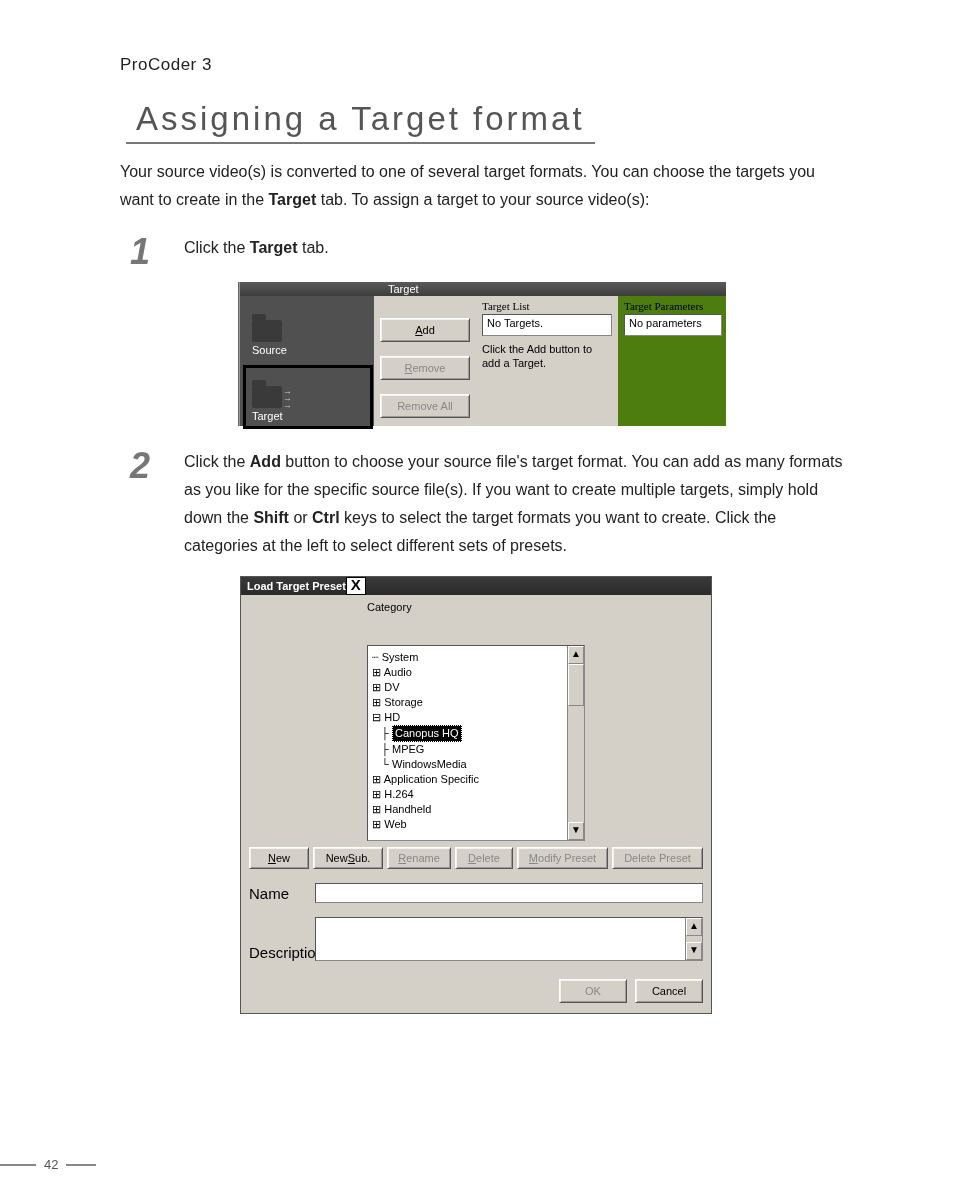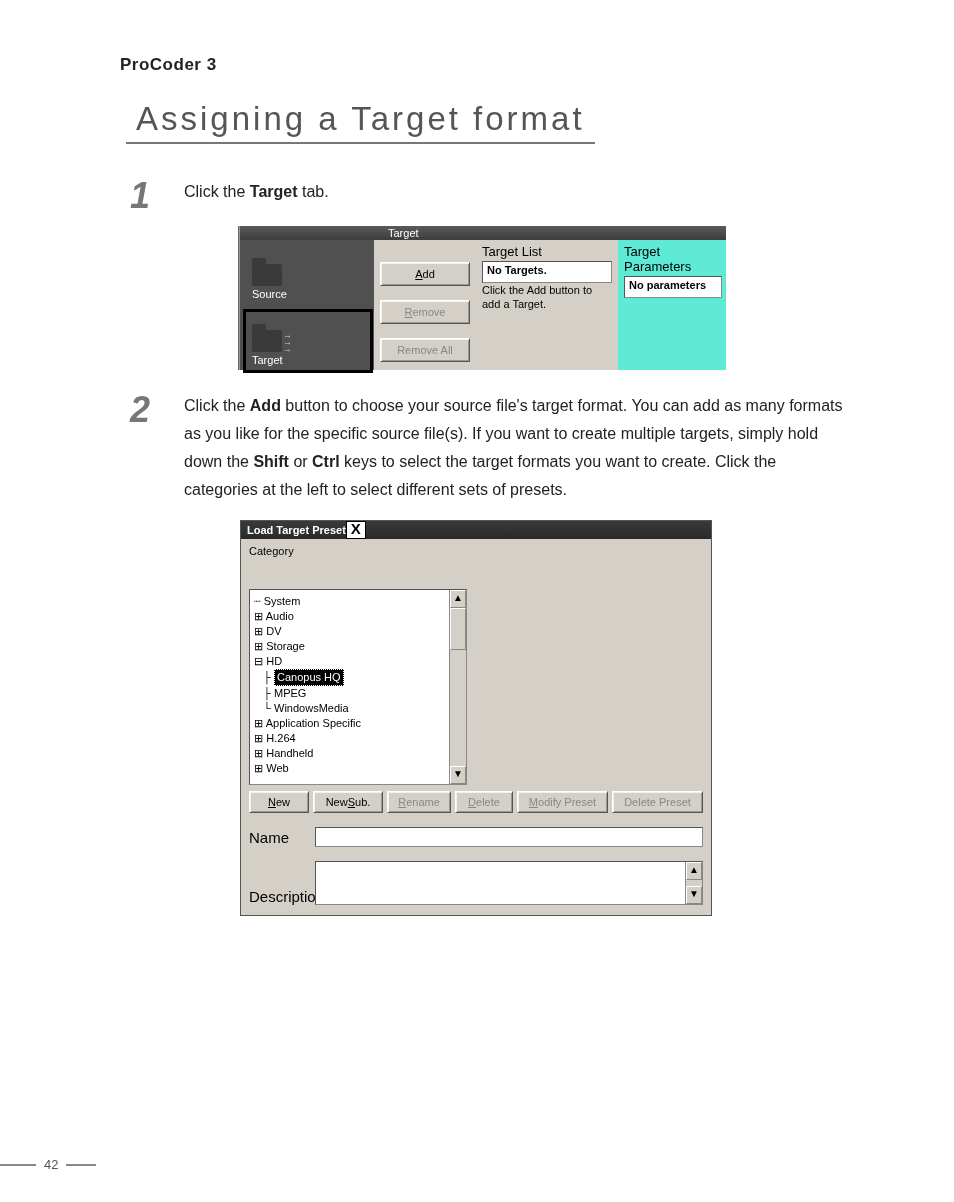--- a/index.html
+++ b/index.html
@@ -10,21 +10,21 @@
     width:954px;
     height:1202px;
     position:relative;
     box-sizing:border-box;
   }
   .page{
     padding:55px 110px 40px 120px;
   }
   .product{
     font-family:"Arial Black",Arial,sans-serif;
-    font-weight:700;
+    font-weight:400;
     font-size:17px;
     letter-spacing:.5px;
     margin-bottom:25px;
   }
   .section-title{
     font-family:"Trebuchet MS",Arial,sans-serif;
     font-weight:300;
     font-size:33px;
     letter-spacing:3px;
     color:#555;
@@ -136,32 +136,32 @@
     display:flex;align-items:center;justify-content:center;
     box-shadow:inset 1px 1px 0 #f2f2f2,inset -1px -1px 0 #999;
   }
   .winbtn.dis{color:#888;}
   .winbtn .ul{text-decoration:underline;}
   .listcol{
     flex:1;
     padding:4px 6px;
     background:#d4d0c8;
   }
-  .colhdr{font-size:13px;margin-bottom:2px;}
+  .colhdr{font-size:11px;margin-bottom:2px;font-family:Liberation Serif, serif;}
   .whitebox{
     background:#fff;border:1px solid #888;
     border-top-color:#555;border-left-color:#555;
     padding:2px 4px;
     font-size:11px;
     min-height:16px;
-    font-weight:bold;
+    margin-bottom:6px;
   }
   .hint{font-size:11px;line-height:1.3;}
   .paramcol{
-    width:98px;padding:4px 4px 4px 6px;background:#5eead4;
+    width:98px;padding:4px 4px 4px 6px;background:#4d7c0f;
   }
 
   
   .shot2{
     width:470px;
     margin:16px auto 0 120px;
     background:#d4d0c8;
     font-family:Tahoma,Arial,sans-serif;
     font-size:11px;
     color:#000;
@@ -177,21 +177,21 @@
     padding:0 2px 0 6px;
   }
   .dlgclose{
     width:18px;height:16px;background:#fff;color:#000;border:1px solid #000;
     font-weight:900;font-size:15px;line-height:13px;text-align:center;
   }
   .dlgbody{
     padding:6px 8px 10px 8px;
   }
   .dcols{
-    display:flex;gap:0;
+    display:flex;gap:0;justify-content:center;
   }
   .dleft{width:218px;}
   .dright{flex:1;}
   .lbl{font-size:11px;margin-bottom:2px;}
   .treebox{
     height:186px;background:#fff;border:1px solid #888;
     border-top-color:#555;border-left-color:#555;
     padding:4px 4px;
     font-size:11px;line-height:15px;
     overflow:hidden;
@@ -251,20 +251,23 @@
   .pagefoot .bar2{width:30px;height:2px;background:#888;}
 </style>
 </head>
 <body>
 
 <div class="page">
   <div class="product">ProCoder 3</div>
 
   <div class="section-title">Assigning a Target format</div>
 
+  <div class="intro">
+    <span>Your source video(s) is converted to one of several target formats. You can choose the targets you want to create in the </span><b>Target</b><span> tab. To assign a target to your source video(s):</span>
+  </div>
 
   
   <div class="step">
     <div class="step-num">1</div>
     <div class="step-body">
       <span>Click the </span><b>Target</b><span> tab.</span>
     </div>
   </div>
 
   
@@ -380,20 +383,24 @@
         <div class="flab">Description</div>
         <div class="tarea">
           <div class="sbar" style="right:0">
             <div class="sbtn">▲</div>
             <div style="flex:1"></div>
             <div class="sbtn">▼</div>
           </div>
         </div>
       </div>
 
+      <div class="footerbtns">
+        <div class="winbtn dis">OK</div>
+        <div class="winbtn">Cancel</div>
+      </div>
     </div>
   </div>
 </div>
 
 <div class="pagefoot">
   <div class="bar"></div>
   <div class="num">42</div>
   <div class="bar2"></div>
 </div>
 

